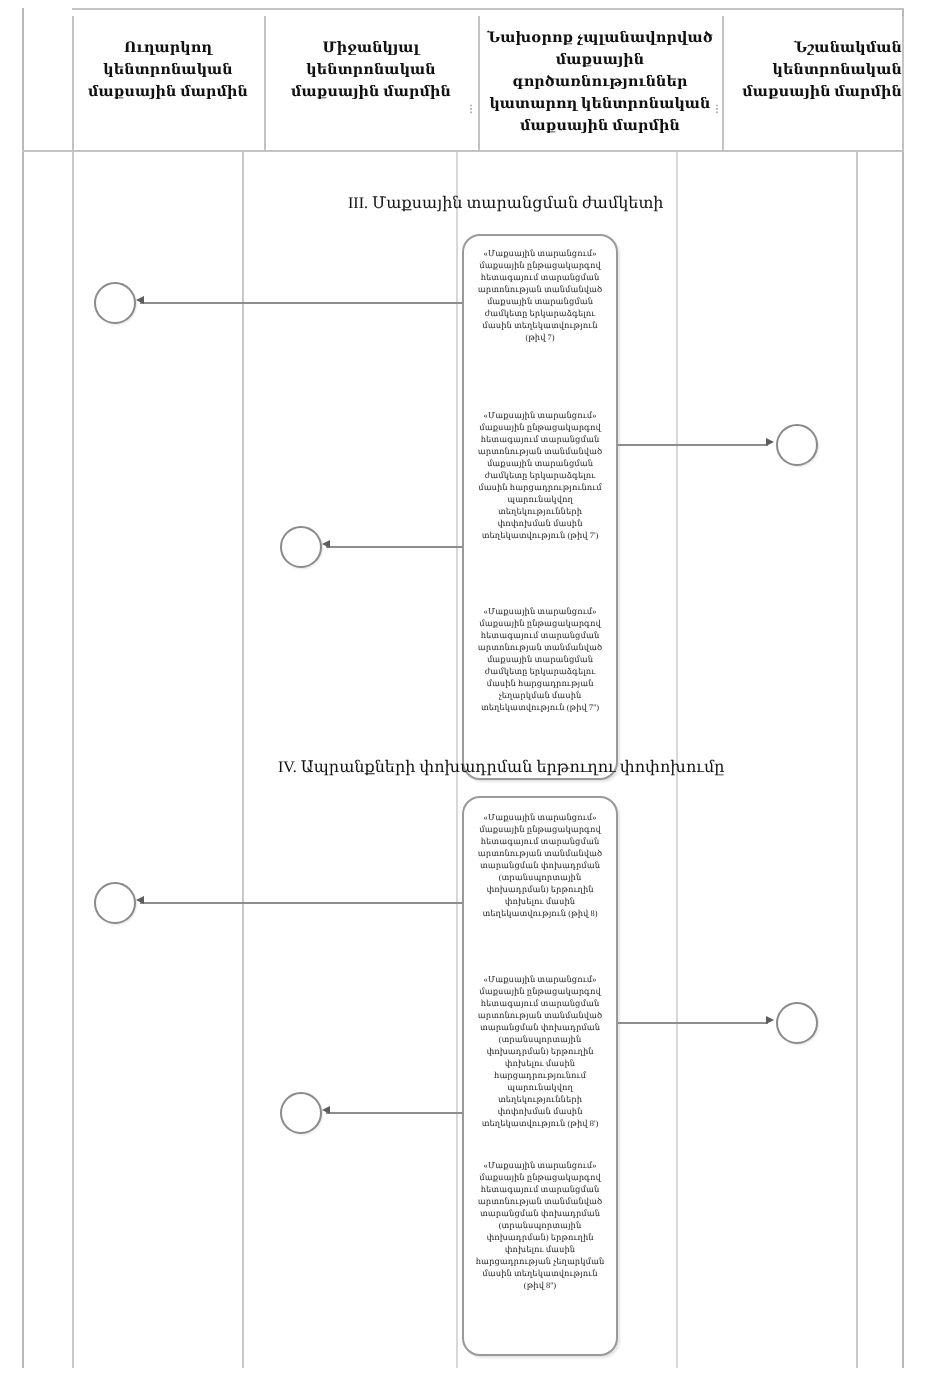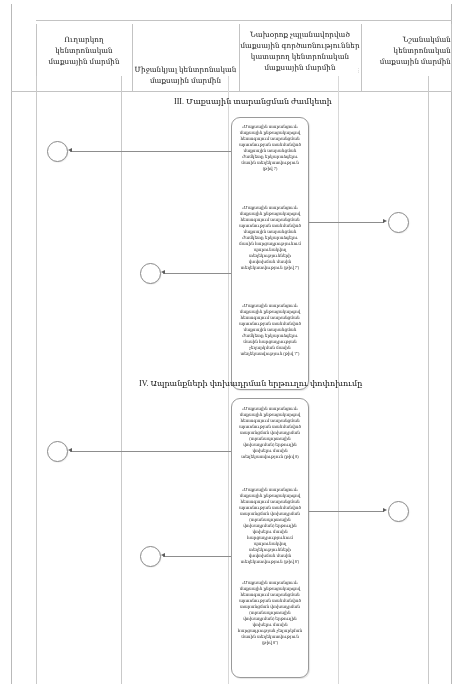--- a/index.html
+++ b/index.html
@@ -25,24 +25,25 @@
     height: 680px;
     border-left: 1px solid #b9b9b9;
     border-right: 1px solid #b9b9b9;
     box-sizing: border-box;
   }
 
   
   .lane-header-band {
     position: absolute;
     left: 11px;
-    top: 20px;
+    top: 4px;
     width: 384px;
     height: 76px;
     box-sizing: border-box;
+    font-weight: bold;
   }
   .lane-header-band .band-top {
     position: absolute;
     left: 25px;
     top: 0;
     width: 416px;
     height: 0;
     border-top: 1px solid #c3c3c3;
   }
   .lane-header-band .band-bottom {
@@ -168,21 +169,21 @@
   <div class="lane-sep" style="left:25px; height:67px;"></div>
   <div class="lane-sep" style="left:121px; height:67px;"></div>
   <div class="lane-sep" style="left:228px; height:67px;"></div>
   <div class="lane-sep" style="left:350px; height:67px;"></div>
   <div class="lane-sep" style="left:440px; height:67px;"></div>
 
   <div class="lane-head" style="left:25px; width:96px;">
     <span>Ուղարկող կենտրոնական մաքսային մարմին</span>
   </div>
 
-  <div class="lane-head" style="left:121px; width:107px;align-items:flex-end;">
+  <div class="lane-head" style="left:121px; width:107px;">
     <span>Միջանկյալ կենտրոնական մաքսային մարմին</span>
   </div>
 
   <div class="lane-head" style="left:228px; width:122px; padding-top:5px;">
     <span>Նախօրոք չպլանավորված մաքսային գործառնություններ կատարող կենտրոնական մաքսային մարմին</span>
   </div>
 
   <div class="lane-head" style="left:350px; width:90px;text-align:right;">
     <span>Նշանակման կենտրոնական մաքսային մարմին</span>
   </div>

